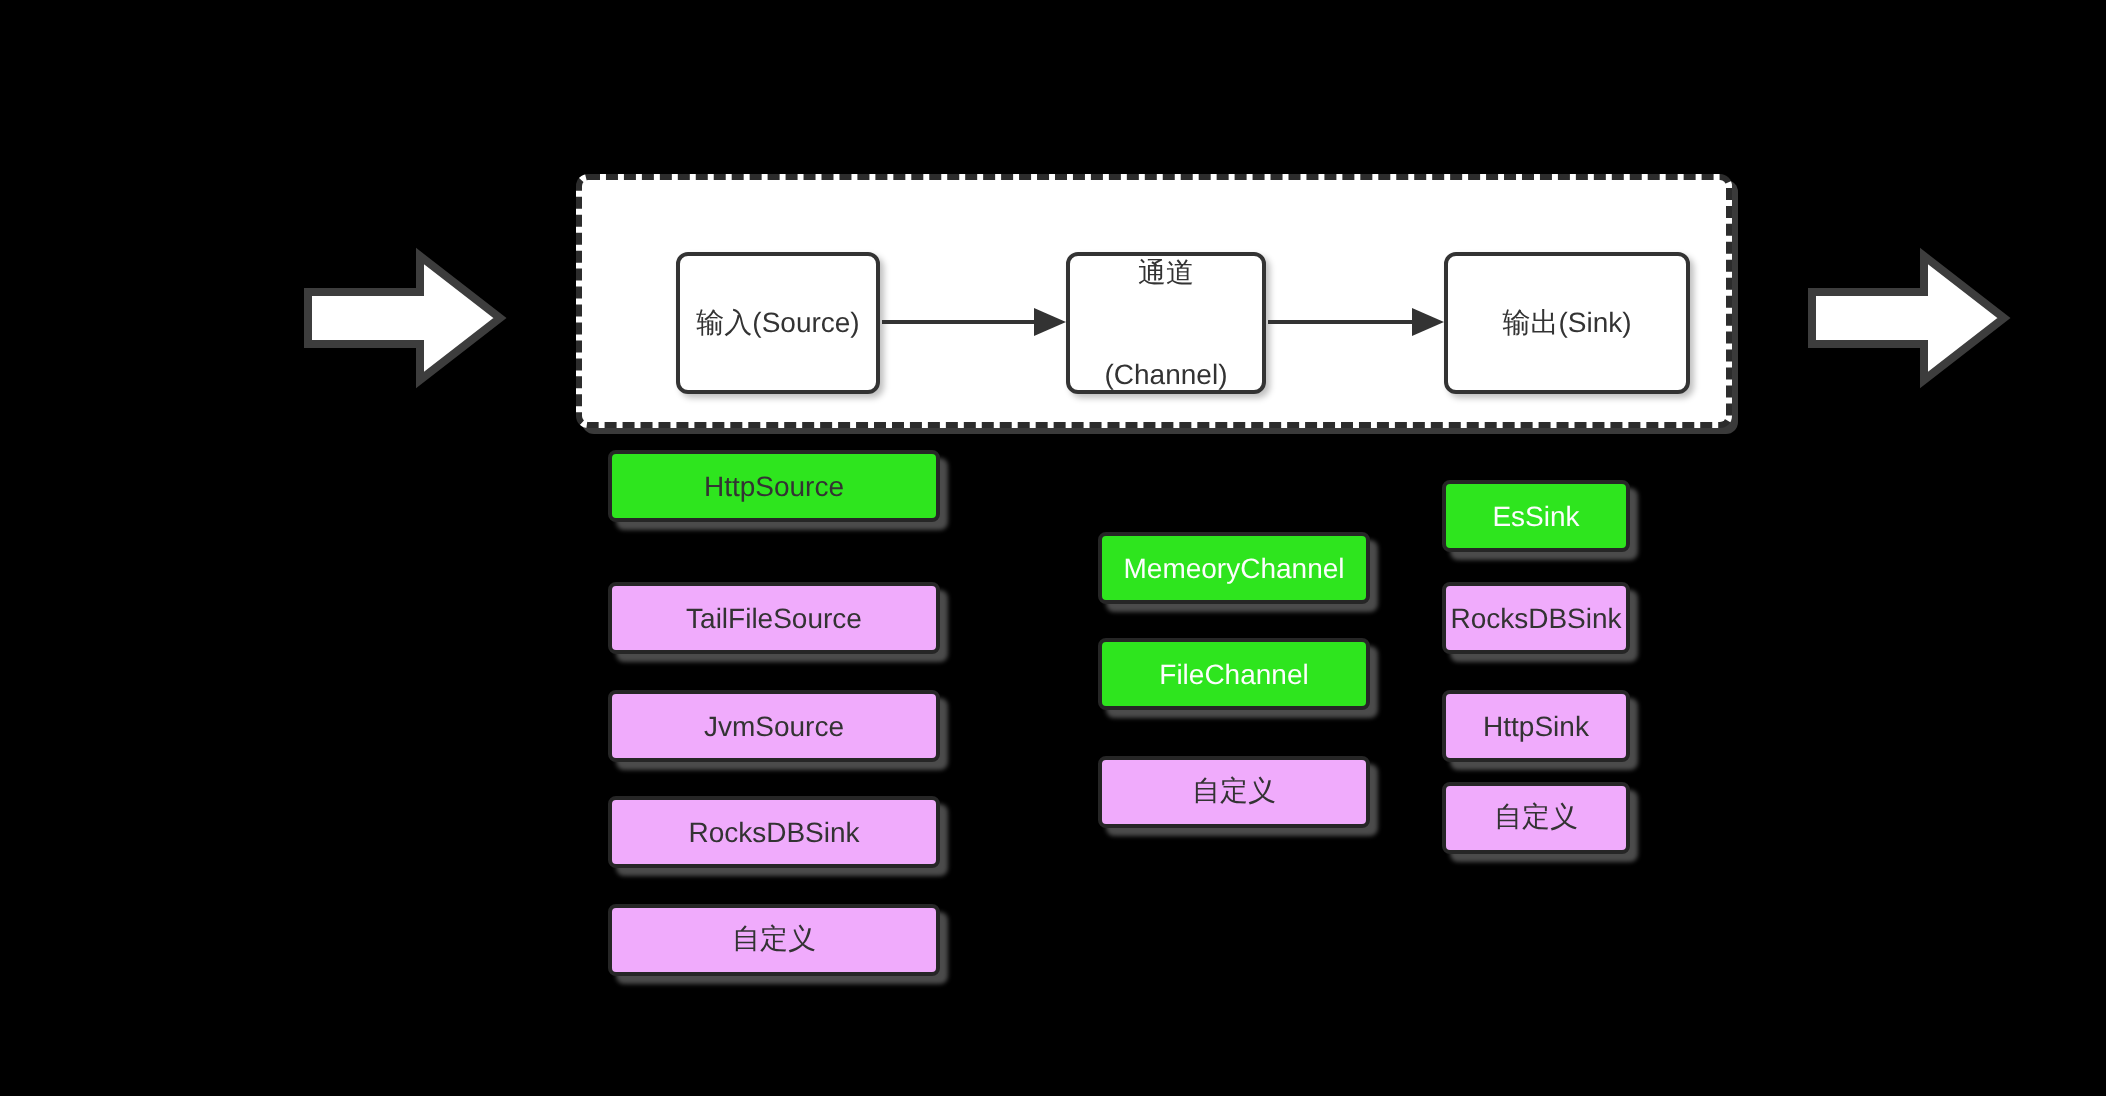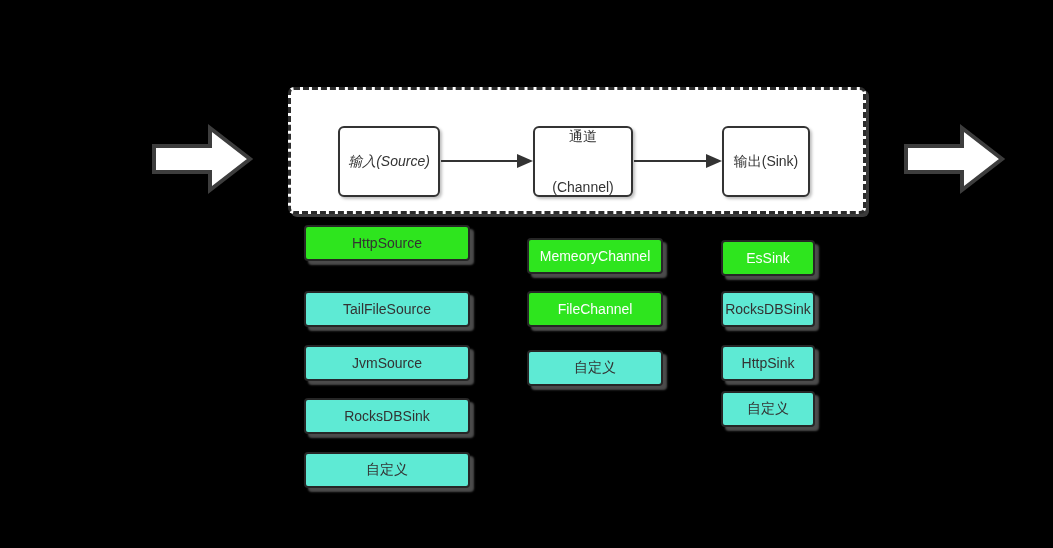--- a/index.html
+++ b/index.html
@@ -23,38 +23,38 @@
     background:#ffffff;border:3px dashed #2c2c2c;border-radius:6px;
     box-sizing:border-box;box-shadow:3px 3px 0 #3a3a3a;
   }
   
   .node{
     position:absolute;display:flex;flex-direction:column;align-items:center;justify-content:center;
     background:#ffffff;border:2px solid #333;border-radius:6px;box-sizing:border-box;
     color:var(--dark-text);font-size:14px;text-align:center;line-height:1.35;
     box-shadow:2px 2px 3px rgba(0,0,0,0.25);
   }
-  .node-source{left:338px;top:126px;width:102px;height:71px;font-style:italic;}
+  .node-source{left:338px;top:126px;width:102px;height:71px;}
   .node-channel{left:533px;top:126px;width:100px;height:71px;gap:32px;}
-  .node-sink{left:722px;top:126px;width:88px;height:71px;}
+  .node-sink{left:722px;top:126px;width:123px;height:71px;}
   .connector{position:absolute;}
   .connector-1{left:441px;top:150px;}
   .connector-2{left:634px;top:150px;}
   .flow-arrow{position:absolute;}
   .flow-arrow-left{left:149px;top:122px;}
   .flow-arrow-right{left:901px;top:122px;}
   
   .item{
     position:absolute;display:flex;align-items:center;justify-content:center;
-    height:36px;background:#5eead4;border:2px solid var(--box-border);border-radius:4px;
+    height:36px;background:#f0abfc;border:2px solid var(--box-border);border-radius:4px;
     box-sizing:border-box;color:var(--dark-text);font-size:14px;
     box-shadow:4px 4px 2px var(--shadow-gray);
   }
   .c1{left:304px;width:166px;}
-  .c2{left:527px;width:136px;}
+  .c2{left:549px;width:136px;margin-top:28px;}
   .c3{left:721px;width:94px;}
   .green{background:var(--highlight-green);}
   .text-light{color:var(--light-text);}
 </style>
 </head>
 <body>
 
 <div class="canvas">
 
   <svg class="flow-arrow flow-arrow-left" width="106" height="75" viewBox="0 0 106 75">

